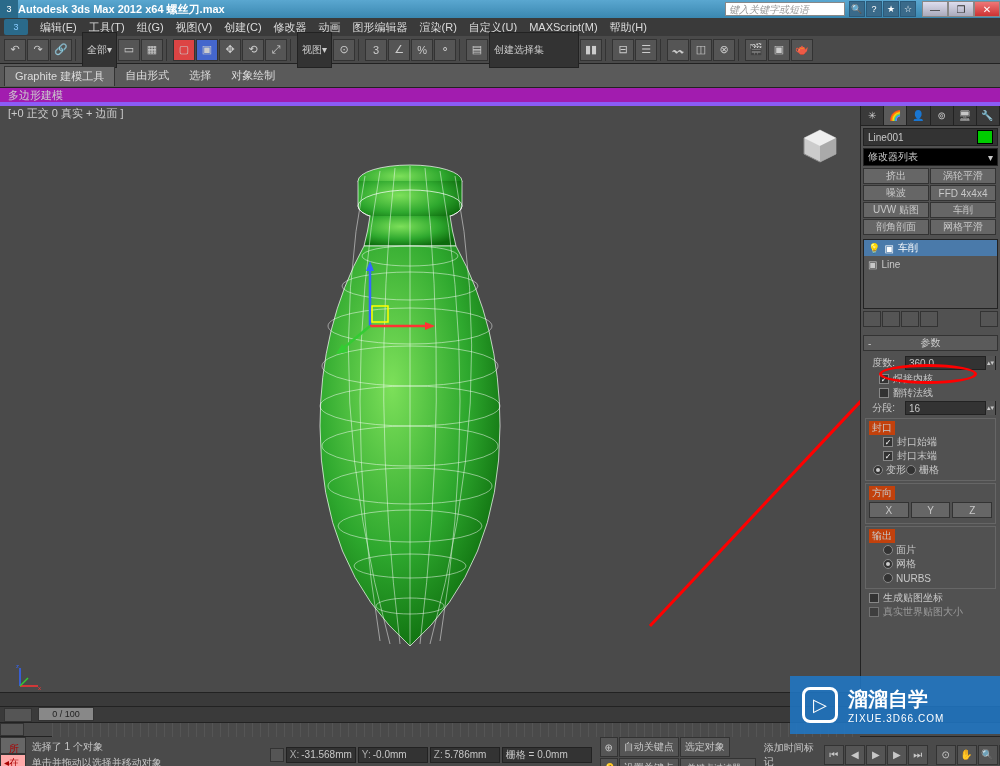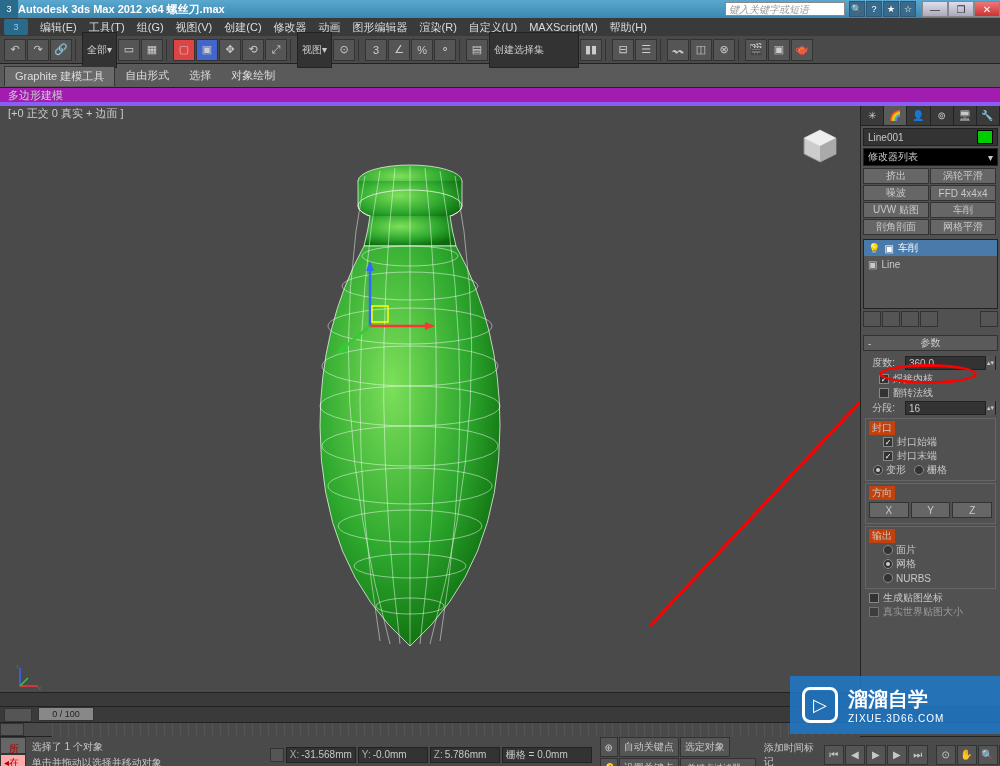--- a/index.html
+++ b/index.html
@@ -345,21 +345,21 @@
       <div class="group-box">
         <div class="group-label">封口</div>
         <div class="checkbox-row">
             <div class="cb checked"></div>
             <span>封口始端</span>
           </div>
         <div class="checkbox-row">
             <div class="cb checked"></div>
             <span>封口末端</span>
           </div>
-        <div style="display:flex;gap:8px;padding-left:4px">
+        <div style="display:flex;padding-left:4px">
           <div class="radio-row">
               <div class="rb checked"></div>
               <span>变形</span>
             </div>
           <div class="radio-row">
               <div class="rb"></div>
               <span>栅格</span>
             </div>
         </div>
       </div>

